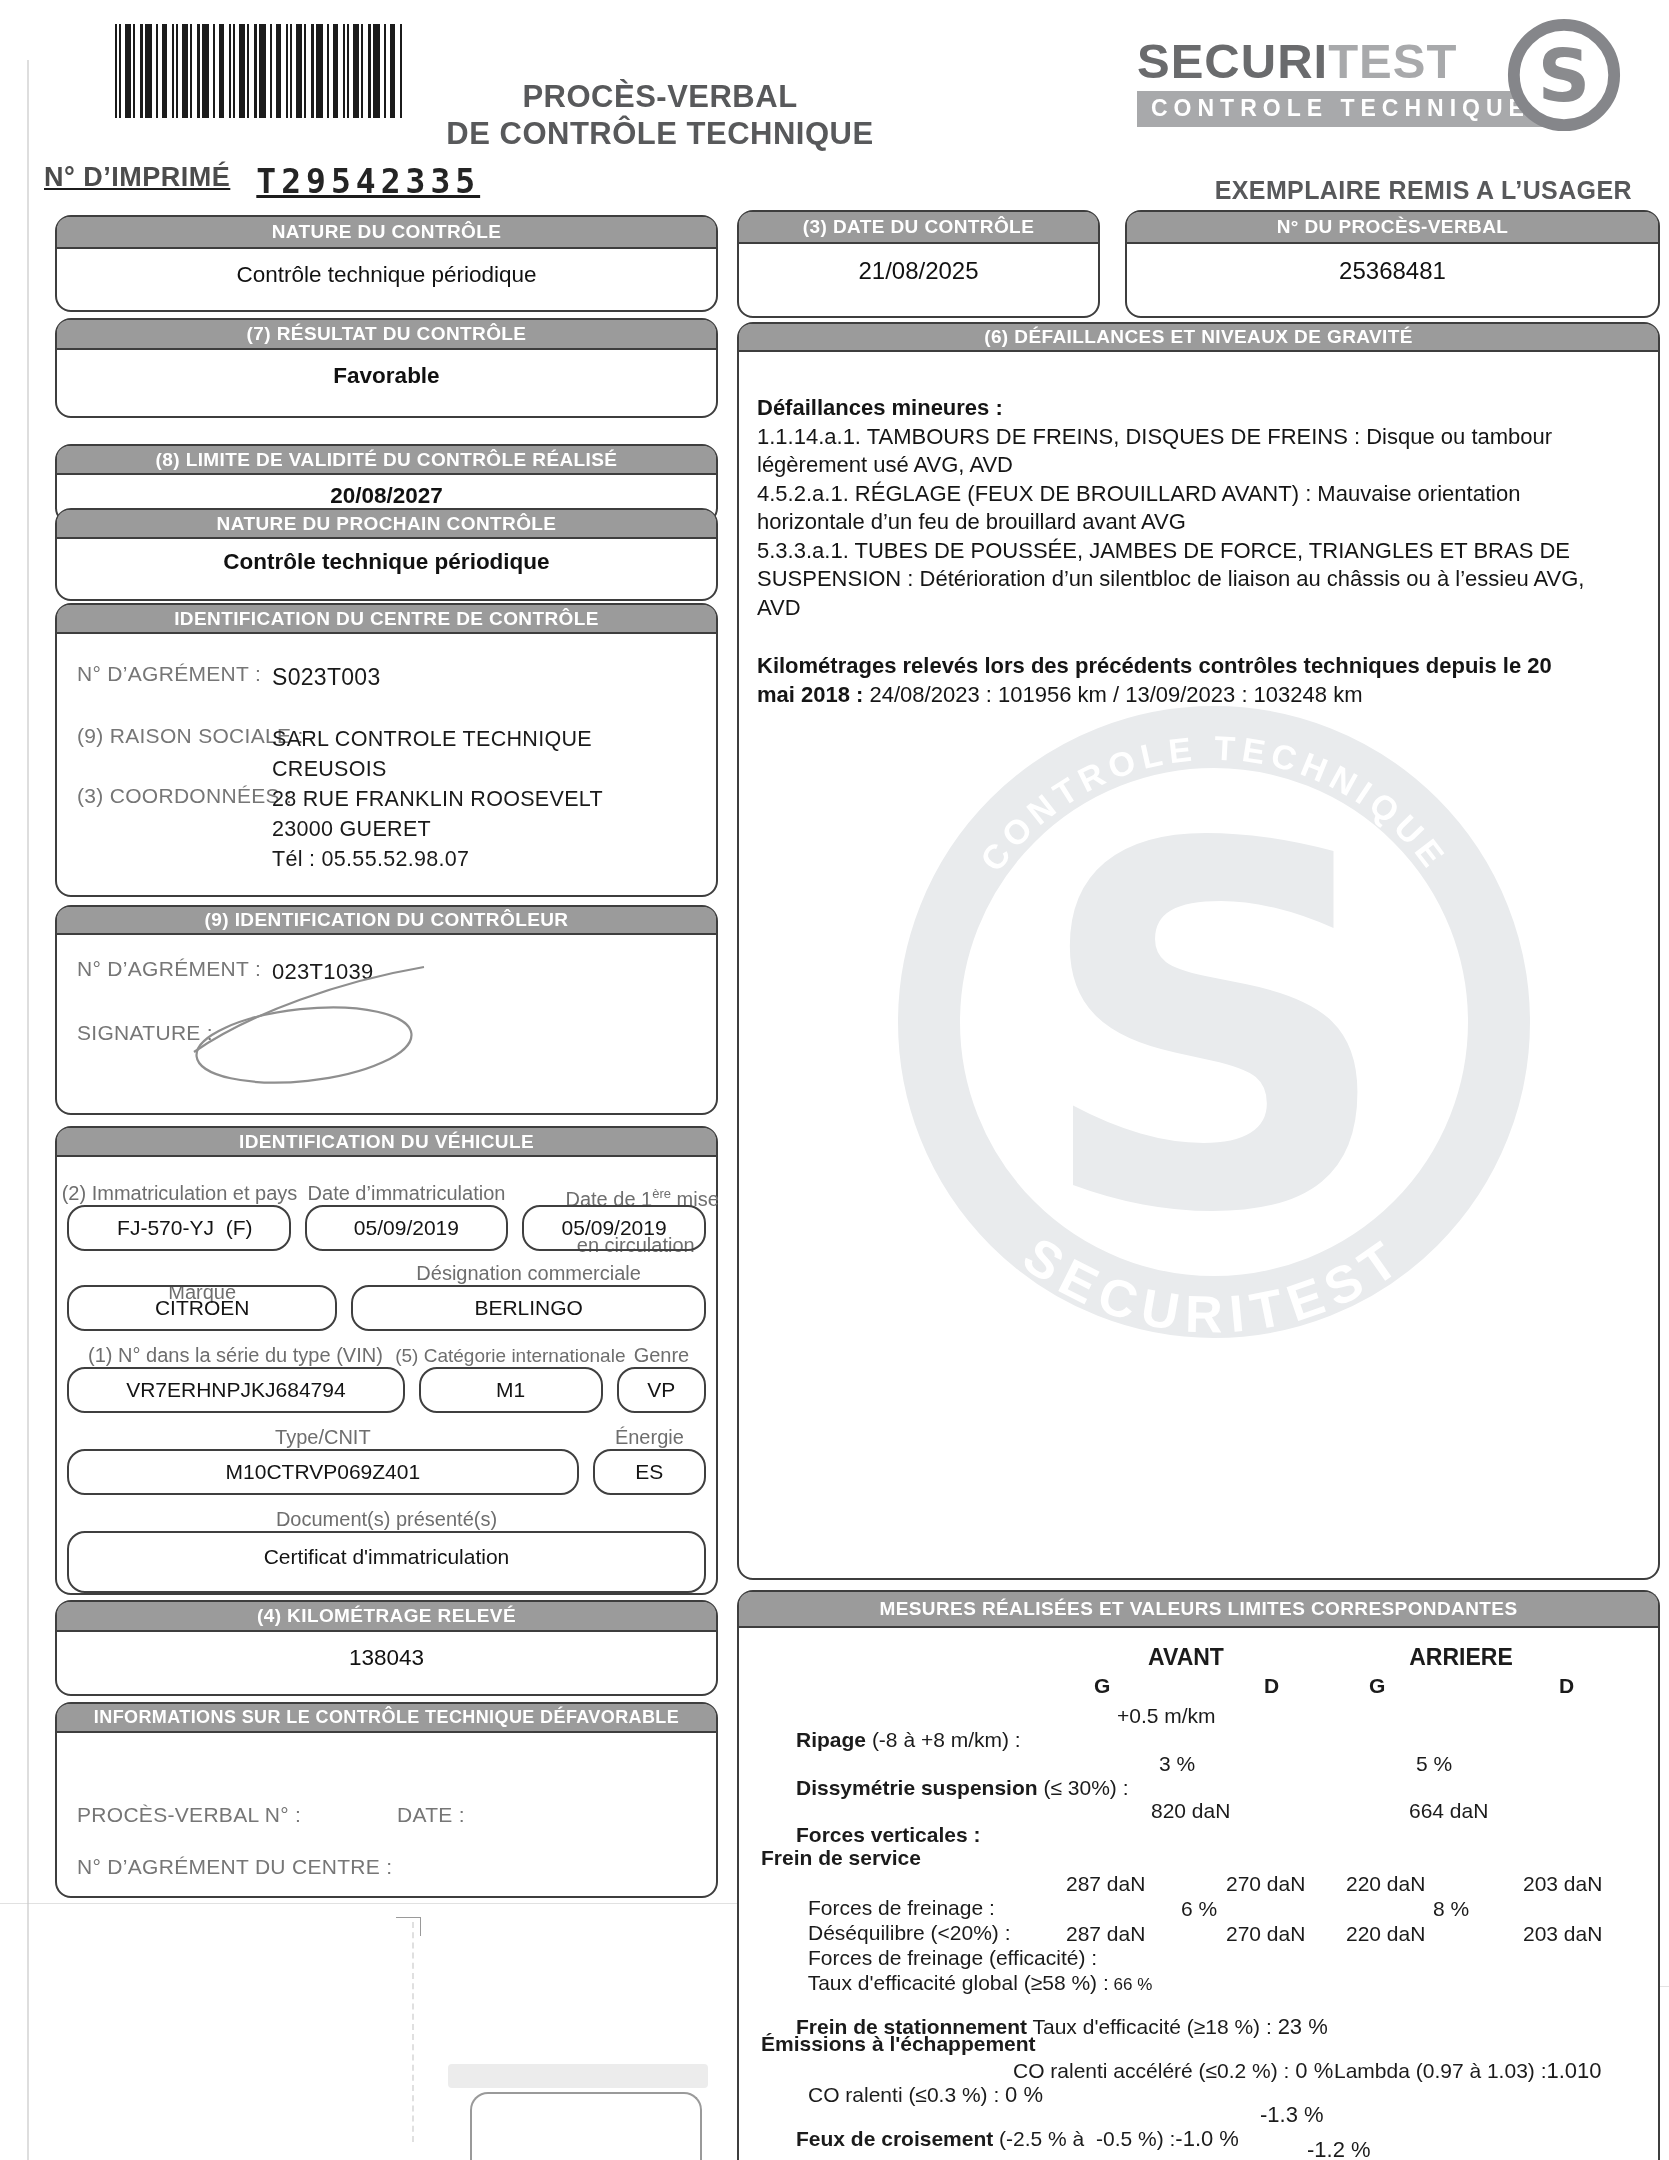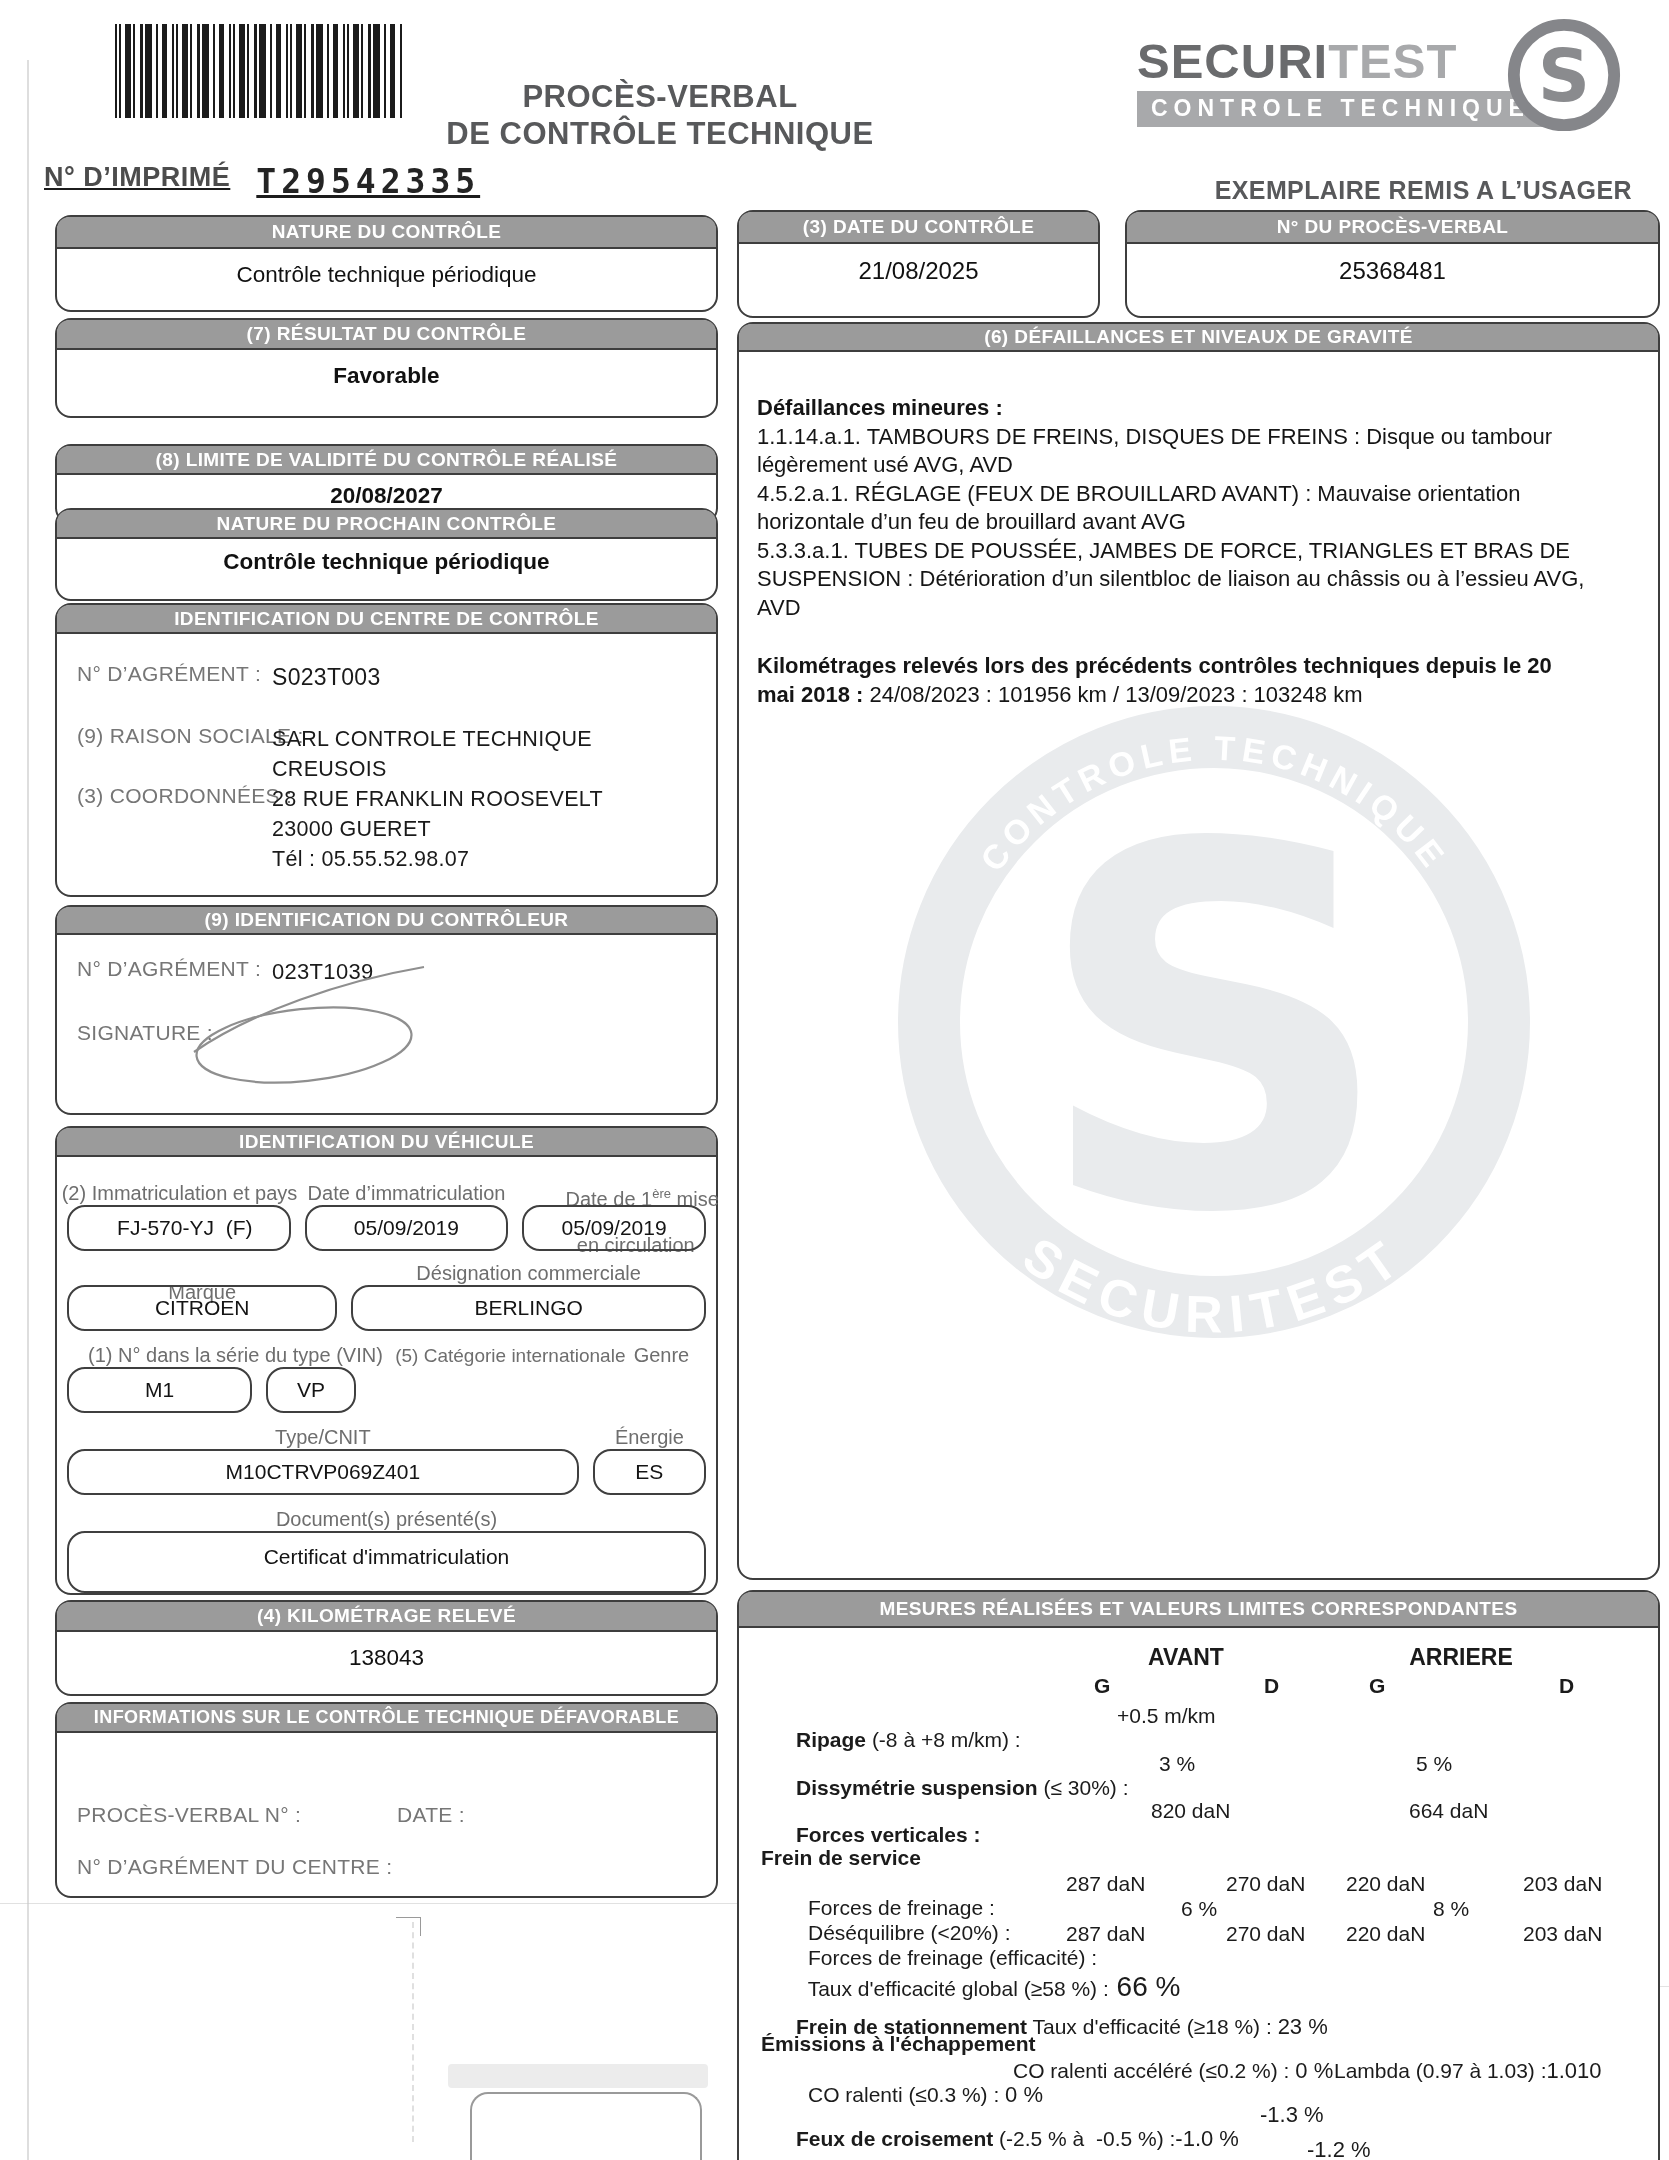--- a/index.html
+++ b/index.html
@@ -187,20 +187,21 @@
     <div class="vrow" style="top:128px;">
       <div class="pill" style="width:272px;">CITROEN</div>
       <div class="pill" style="width:357px;">BERLINGO</div>
     </div>
     <div class="vrow" style="top:186px;height:24px;">
       <div class="vlabel" style="width:340px;">(1) N° dans la série du type (VIN)</div>
       <div class="vlabel" style="width:185px;font-size:19px;">(5) Catégorie internationale</div>
       <div class="vlabel" style="width:90px;">Genre</div>
     </div>
     <div class="vrow" style="top:210px;">
+      <div class="pill" style="width:340px;">VR7ERHNPJKJ684794</div>
       <div class="pill" style="width:185px;">M1</div>
       <div class="pill" style="width:90px;">VP</div>
     </div>
     <div class="vrow" style="top:268px;height:24px;">
       <div class="vlabel" style="width:515px;">Type/CNIT</div>
       <div class="vlabel" style="width:114px;">Énergie</div>
     </div>
     <div class="vrow" style="top:292px;">
       <div class="pill" style="width:515px;">M10CTRVP069Z401</div>
       <div class="pill" style="width:114px;">ES</div>
@@ -318,21 +319,21 @@
       <span class="mv" style="left:672px;">8 %</span>
     </div>
     <div class="mrow ind" style="top:294px;">
       <span>Forces de freinage (efficacité) :</span>
       <span class="mv" style="left:305px;">287 daN</span>
       <span class="mv" style="left:465px;">270 daN</span>
       <span class="mv" style="left:585px;">220 daN</span>
       <span class="mv" style="left:762px;">203 daN</span>
     </div>
     <div class="mrow ind" style="top:319px;">
-      <span>Taux d'efficacité global (≥58 %) :</span><span style="font-size:28px;"> <span>66 %</span></span>
+      <span>Taux d'efficacité global (≥58 %) :</span><span style="font-size:17px;"> <span>66 %</span></span>
     </div>
     <div class="mrow" style="top:362px;">
       <span class="mb">Frein de stationnement</span> <span>Taux d'efficacité (≥18 %) :</span> <span style="font-size:22px;">23 %</span>
     </div>
     <div class="mrow mb" style="top:404px;">Émissions à l'échappement</div>
     <div class="mrow ind" style="top:430px;">
       <span><span>CO ralenti (≤0.3 %) :</span> <span style="font-size:22px;">0 %</span></span>
       <span class="mv" style="left:252px;"><span>CO ralenti accéléré (≤0.2 %) :</span> <span style="font-size:22px;">0 %</span></span>
       <span class="mv" style="left:573px;"><span>Lambda (0.97 à 1.03) :</span><span style="font-size:22px;">1.010</span></span>
     </div>

